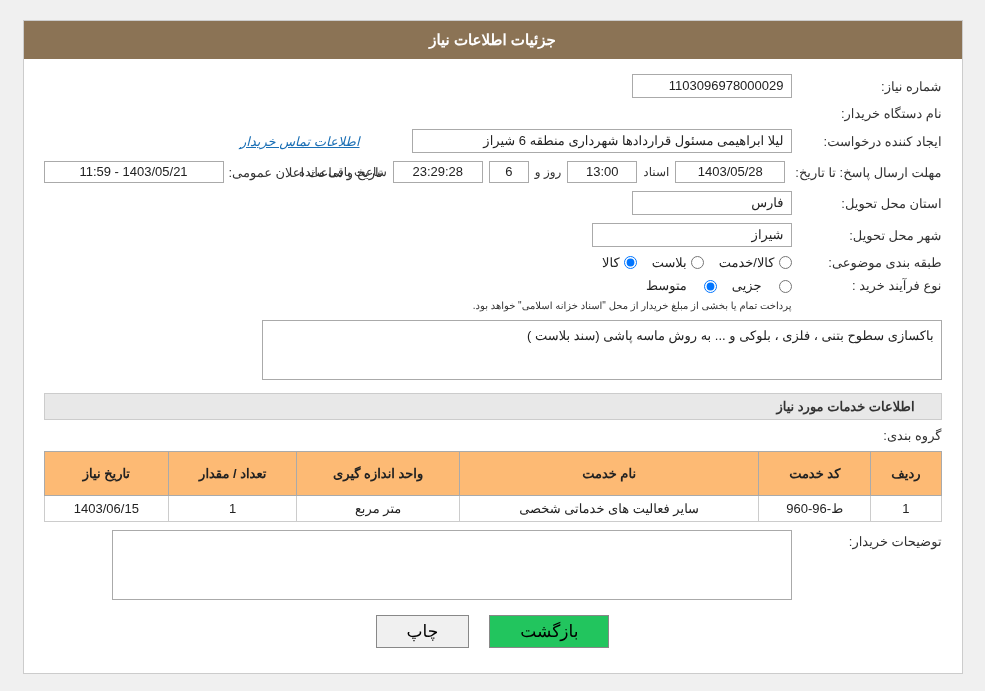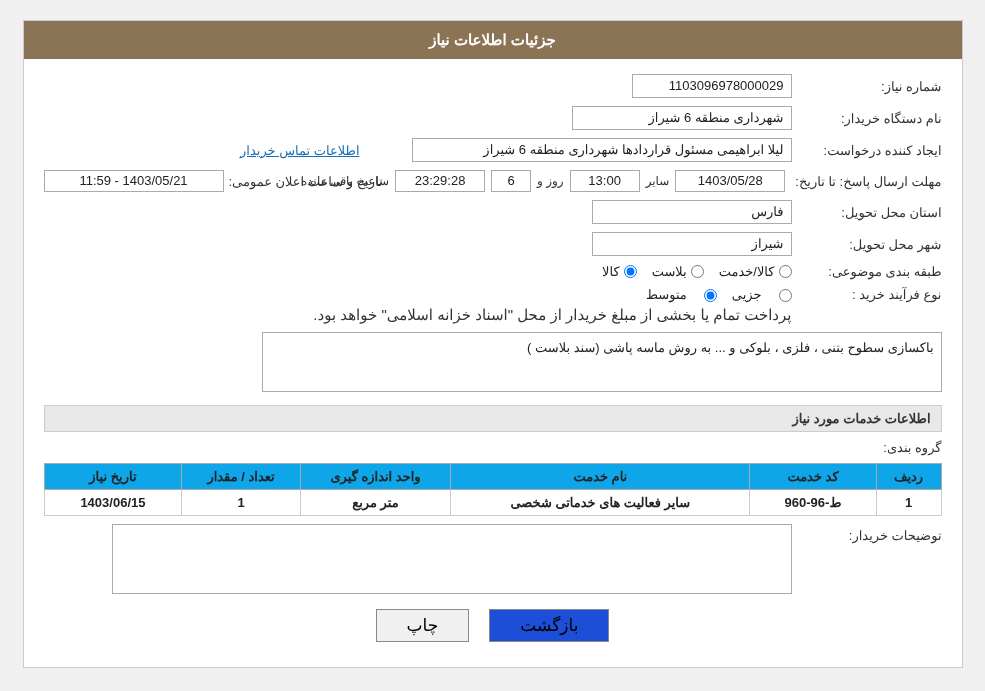--- a/index.html
+++ b/index.html
@@ -73,21 +73,21 @@
     .small-box {
       border: 1px solid #aaa;
       background: #fff;
       padding: 2px 5px;
       min-height: 22px;
       font-size: 13px;
     }
     .section-title {
       background: #e8e8e8;
       border: 1px solid #ccc;
-      padding: 5px 10px;
+      padding: 5px 26px;
       font-size: 13px;
       font-weight: bold;
       text-align: right;
       margin: 10px 0 8px 0;
       color: #333;
     }
     .radio-group {
       display: flex;
       align-items: center;
       gap: 15px;
@@ -105,21 +105,21 @@
       gap: 15px;
       direction: rtl;
       font-size: 13px;
     }
     .process-item {
       display: flex;
       align-items: flex-end;
       gap: 17px;
     }
     .note-text {
-      font-size: 15px;
+      font-size: 10px;
       color: #333;
       margin-top: 40px;
     }
     .textarea-box {
       border: 1px solid #aaa;
       background: #fff;
       min-height: 60px;
       width: 680px;
       direction: rtl;
       text-align: right;
@@ -131,31 +131,30 @@
       width: 100%;
       margin: 8px 0;
     }
     .data-table {
       width: 100%;
       border-collapse: collapse;
       font-size: 13px;
       direction: rtl;
     }
     .data-table th {
-      background: #0ea5e9;
-      border: 1px solid #aaa;
+      background: #fdba74;
+      border: 1px solid #aaa;
+      padding: 14px 8px;
+      text-align: center;
+      font-weight: bold;
+    }
+    .data-table td {
+      border: 1px solid #ccc;
       padding: 5px 8px;
       text-align: center;
-      font-weight: bold;
-    }
-    .data-table td {
-      border: 1px solid #ccc;
-      padding: 5px 16px;
-      text-align: center;
-      font-weight: bold;
     }
     .data-table tr:nth-child(even) td { background: #f7f7f7; }
     .desc-textarea {
       border: 1px solid #aaa;
       width: 100%;
       min-height: 70px;
       background: #fff;
       direction: rtl;
       padding: 5px;
       font-size: 13px;
@@ -172,21 +171,21 @@
       font-size: 17px;
       cursor: pointer;
       border: 1px solid #999;
       background: #f5f5f5;
     }
     .btn-print {
       background: #f0f0f0;
       border: 1px solid #888;
     }
     .btn-back {
-      background: #1d4ed8;
+      background: #22c55e;
       border: 1px solid #888;
     }
   </style>
 </head>
 <body>
 
 <div class="container">
 
   <div class="header">
     <span>جزئیات اطلاعات نیاز</span>
@@ -194,50 +193,49 @@
 
   <div class="content">
 
     <div class="row">
       <span class="label">شماره نیاز:</span>
       <div class="value-box narrow">1103096978000029</div>
     </div>
 
     <div class="row">
       <span class="label">نام دستگاه خریدار:</span>
-      <div class="value-box medium">شهرداری منطقه 6 شیراز</div>
     </div>
 
     <div class="row">
       <span class="label">ایجاد کننده درخواست:</span>
       <div class="value-box wide" style="width:380px;">لیلا ابراهیمی مسئول قراردادها شهرداری منطقه 6 شیراز</div>
-      <span style="margin-right:10px;" class="link-blue">اطلاعات تماس خریدار</span>
+      <span style="margin-right:10px;font-style:italic;" class="link-blue">اطلاعات تماس خریدار</span>
     </div>
 
     <div class="row">
       <span class="label">مهلت ارسال پاسخ: تا تاریخ:</span>
       <div class="inline-row">
         <div class="small-box" style="width:110px; text-align:center;">1403/05/28</div>
-        <span class="inline-label">سایر</span>
+        <span class="inline-label">اسناد</span>
         <div class="small-box" style="width:70px; text-align:center;">13:00</div>
         <span class="inline-label">روز و</span>
         <div class="small-box" style="width:40px; text-align:center;">6</div>
         <div class="small-box" style="width:90px; text-align:center;">23:29:28</div>
         <span class="inline-label">ساعت باقی مانده</span>
       </div>
     </div>
 
     <div class="row" style="justify-content: flex-end; margin-top:-30px; margin-bottom:8px;">
       <span class="label" style="min-width:auto; padding-left:5px;">تاریخ و ساعت اعلان عمومی:</span>
       <div class="small-box" style="width:180px; text-align:center;">1403/05/21 - 11:59</div>
     </div>
 
     <div class="row">
       <span class="label">استان محل تحویل:</span>
-      <div class="value-box medium" style="width:200px;">فارس</div>
+      <div class="value-box medium" style="width:160px;">فارس</div>
     </div>
 
     <div class="row">
       <span class="label">شهر محل تحویل:</span>
       <div class="value-box medium" style="width:200px;">شیراز</div>
     </div>
 
     <div class="row">
       <span class="label">طبقه بندی موضوعی:</span>
       <div class="radio-group">

